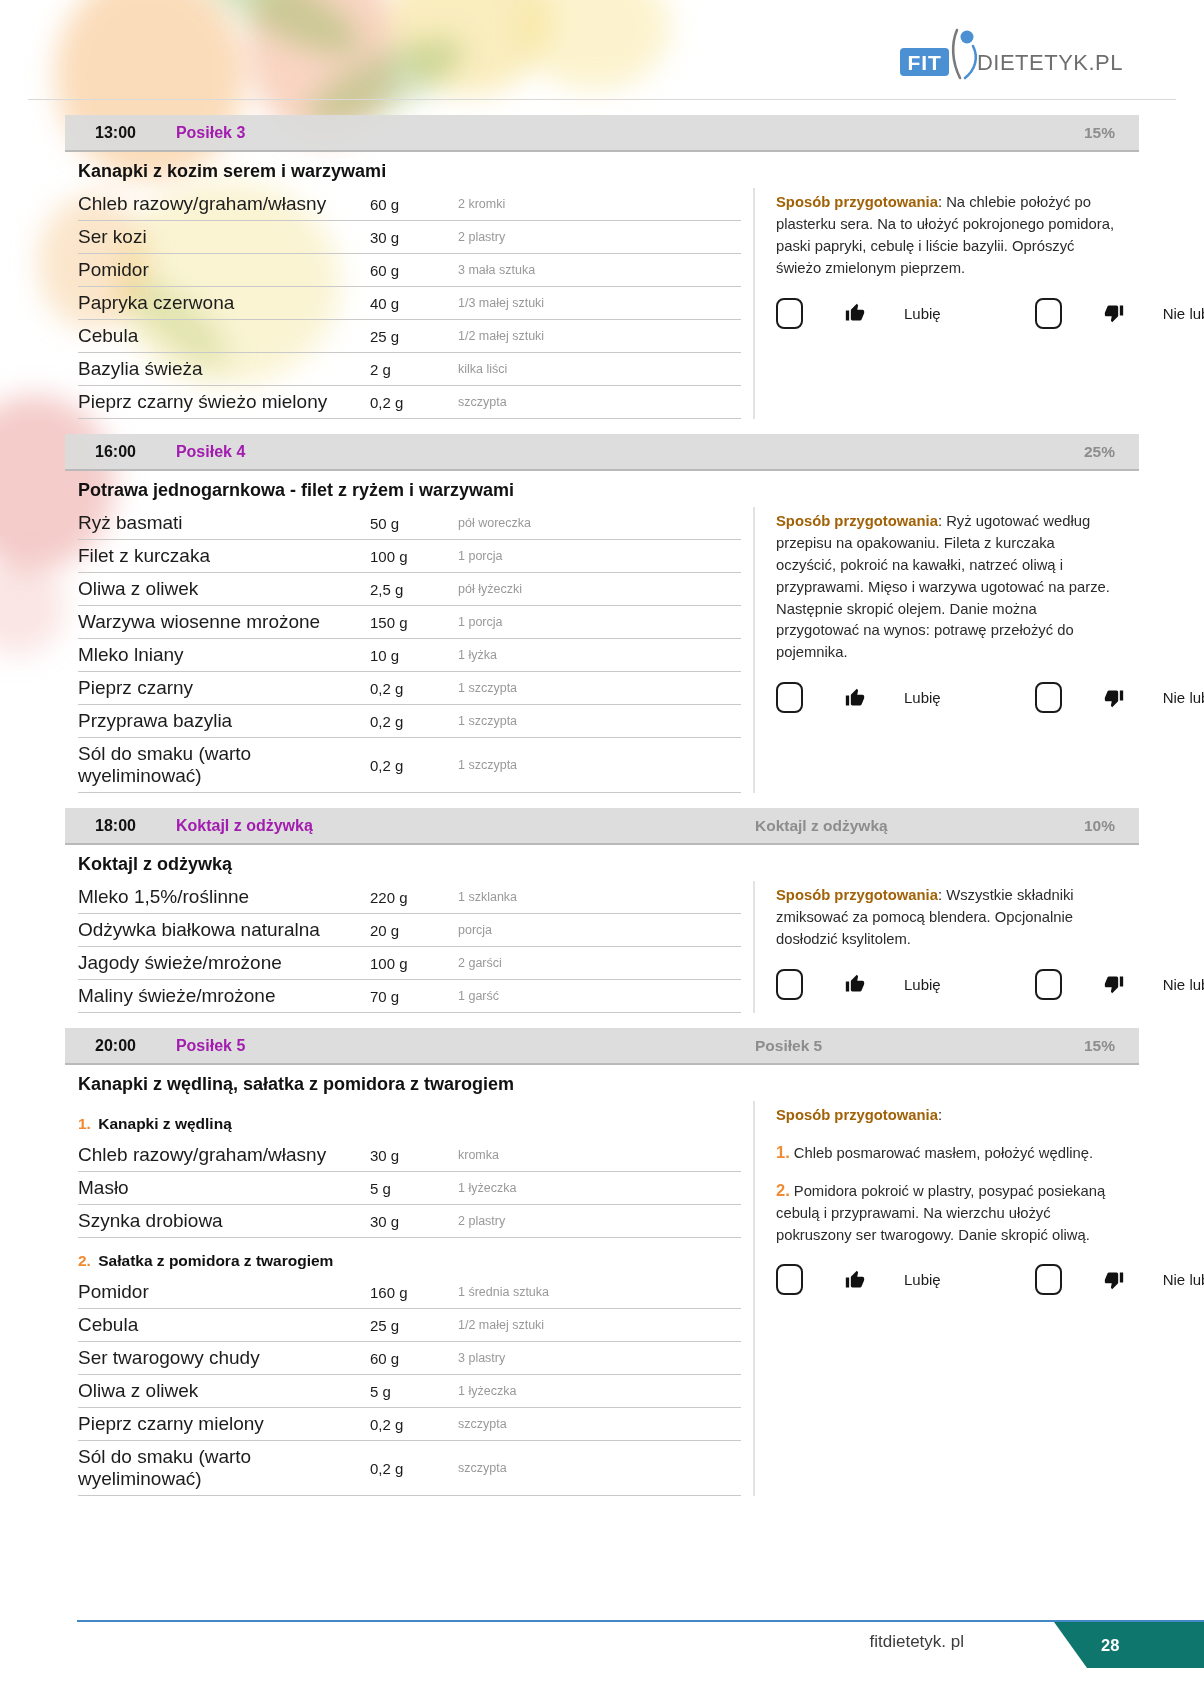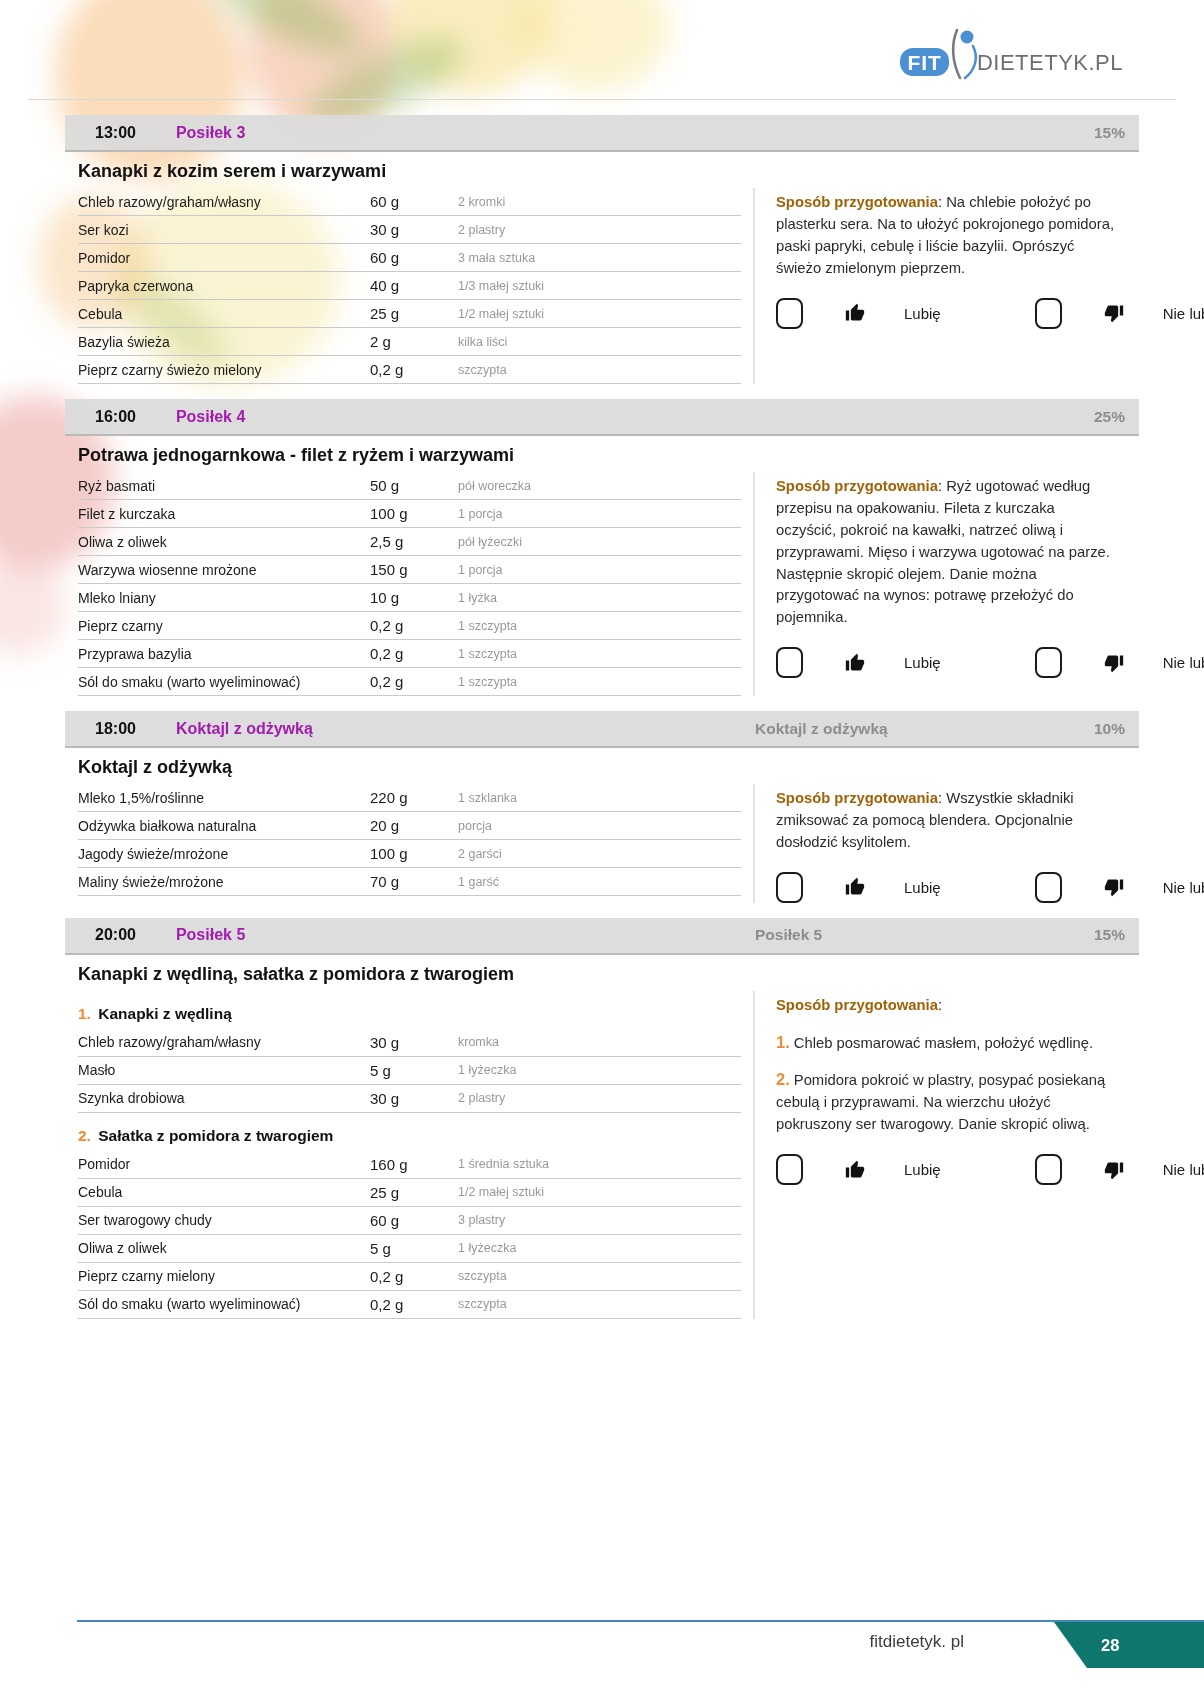--- a/index.html
+++ b/index.html
@@ -26,53 +26,53 @@
   .b7 { left:-45px; top:395px; width:160px; height:175px; background:rgba(226,120,115,.38); }
   .b8 { left:-30px; top:560px; width:95px;  height:95px;  background:rgba(230,140,130,.22); }
 
   .page { position:relative; z-index:1; width:1204px; height:1692px; }
 
   
   .top-header { position:relative; height:100px; border-bottom:1px solid #d9d9d9; margin:0 28px; }
   .logo { position:absolute; right:53px; top:34px; height:46px; display:flex; align-items:flex-end; }
   .logo-fit {
     background:#4a90d2; color:#fff; font-weight:bold; font-size:21px;
-    padding:4px 7px 3px; border-radius:13px; letter-spacing:1px; line-height:1;
+    padding:4px 7px 3px; border-radius:4px; letter-spacing:1px; line-height:1;
     margin-bottom:4px;
   }
   .logo-person { width:34px; height:52px; margin:0 -4px 0 -2px; }
   .logo-domain { color:#6e6e6e; font-size:22px; letter-spacing:0.5px; line-height:1; margin-bottom:6px; }
 
   
   .content { margin:0 65px; width:1074px; }
 
   .meal { margin-top:15px; }
   .meal-bar {
     position:relative; display:flex; align-items:center;
     background:rgba(219,219,219,.94);
     border-bottom:2px solid #b9b9b9;
-    height:37px; padding:0 14px 0 30px;
+    height:37px; padding:0 24px 0 30px;
   }
   .meal-time { font-weight:bold; font-size:16px; color:#111; }
   .meal-name { font-weight:bold; font-size:16px; color:#a21caf; margin-left:40px; }
   .meal-tag  { position:absolute; left:690px; font-weight:bold; font-size:15.5px; color:#8d8d8d; }
   .meal-percent { margin-left:auto; font-weight:bold; font-size:15.5px; color:#8d8d8d; }
 
   .meal-title { font-size:18px; font-weight:bold; color:#111; margin:9px 0 2px 13px; }
 
   .meal-body { display:flex; margin-top:6px; }
   .left-col { width:676px; padding-left:13px; }
   .right-col {
     margin-left:12px; border-left:2px solid #e2e2e2;
     padding:4px 0 0 21px; width:363px;
   }
 
   table.ingredients { width:100%; border-collapse:collapse; }
   table.ingredients td { border-bottom:1px solid #c9c9c9; padding:5px 0; vertical-align:middle; }
-  td.ing-name   { width:292px; font-size:14px; color:#1c1c1c; padding-right:10px; }
+  td.ing-name   { width:292px; font-size:19px; color:#1c1c1c; padding-right:10px; }
   td.ing-amount { width:88px;  font-size:15px; color:#1c1c1c; }
   td.ing-measure{ font-size:12.5px; color:#999999; }
 
   .prep { margin:0; font-size:14.8px; line-height:1.48; color:#2b2b2b; }
   .prep b { color:#a16207; }
 
   .subsection-title { font-size:15.5px; font-weight:bold; color:#111; margin:14px 0 6px 0; }
   .sub-num { color:#ef8b33; margin-right:3px; }
 
   .step { margin:13px 0 0 0; font-size:14.8px; line-height:1.48; color:#2b2b2b; }

